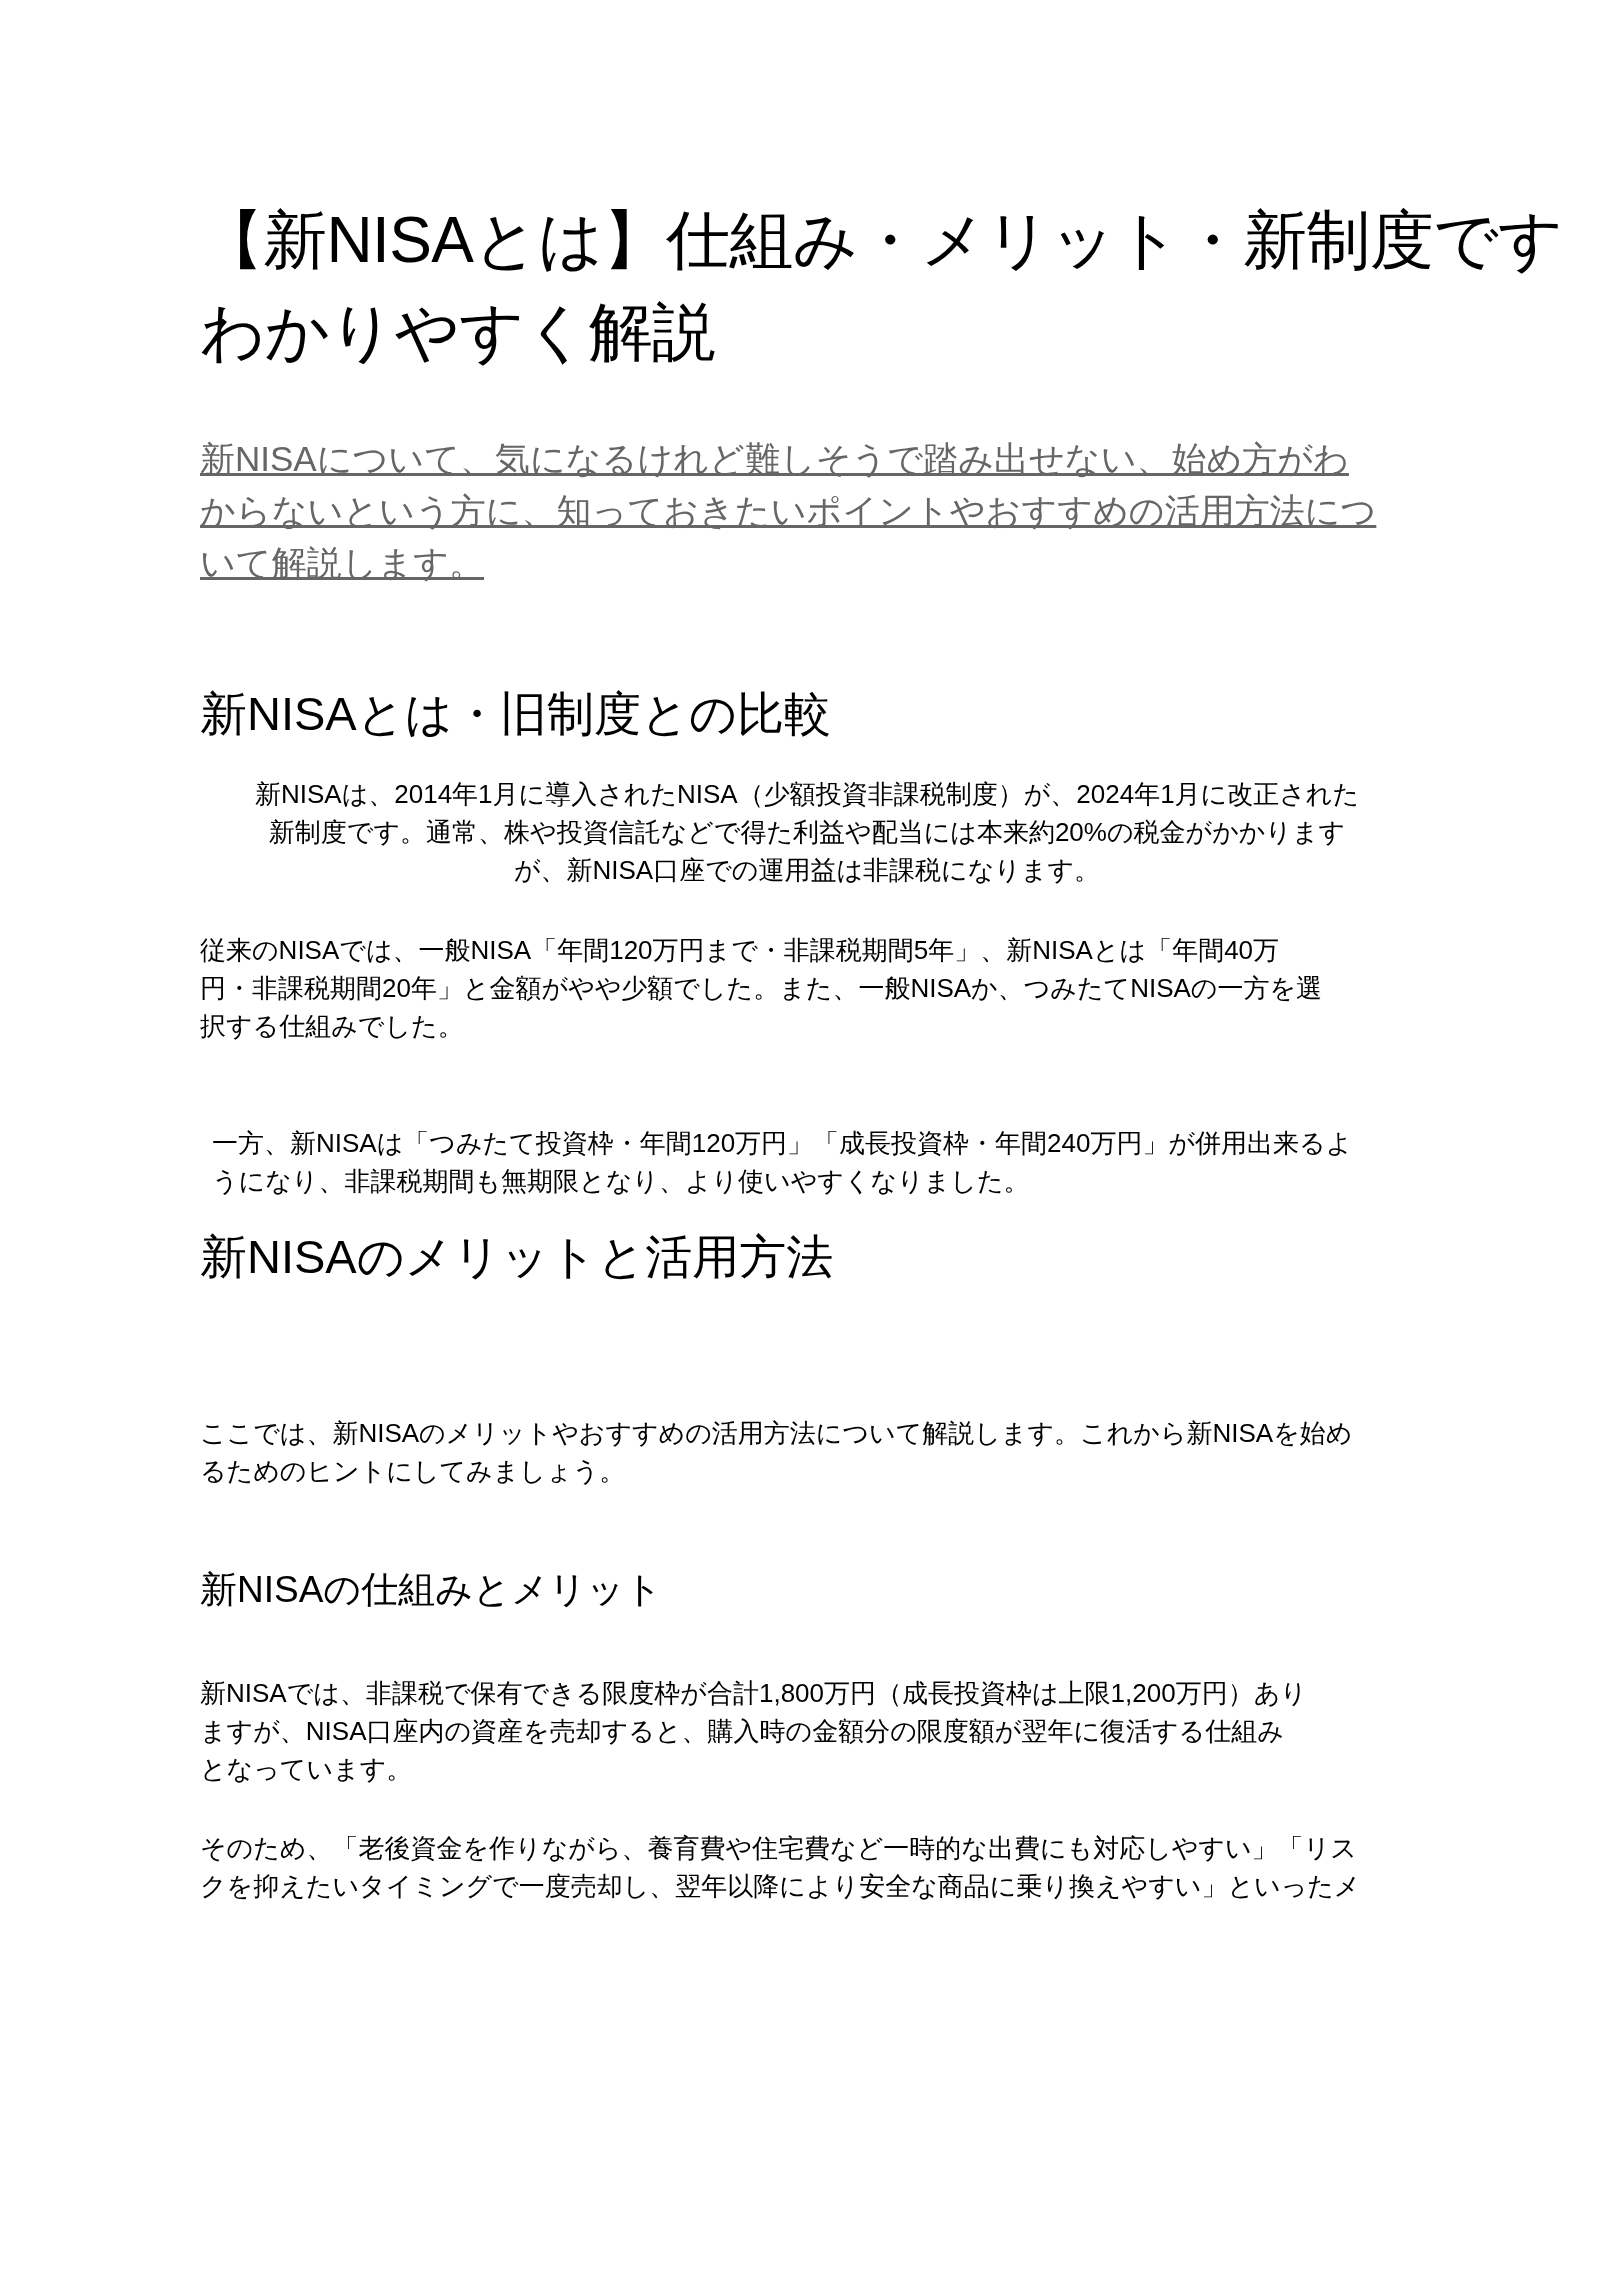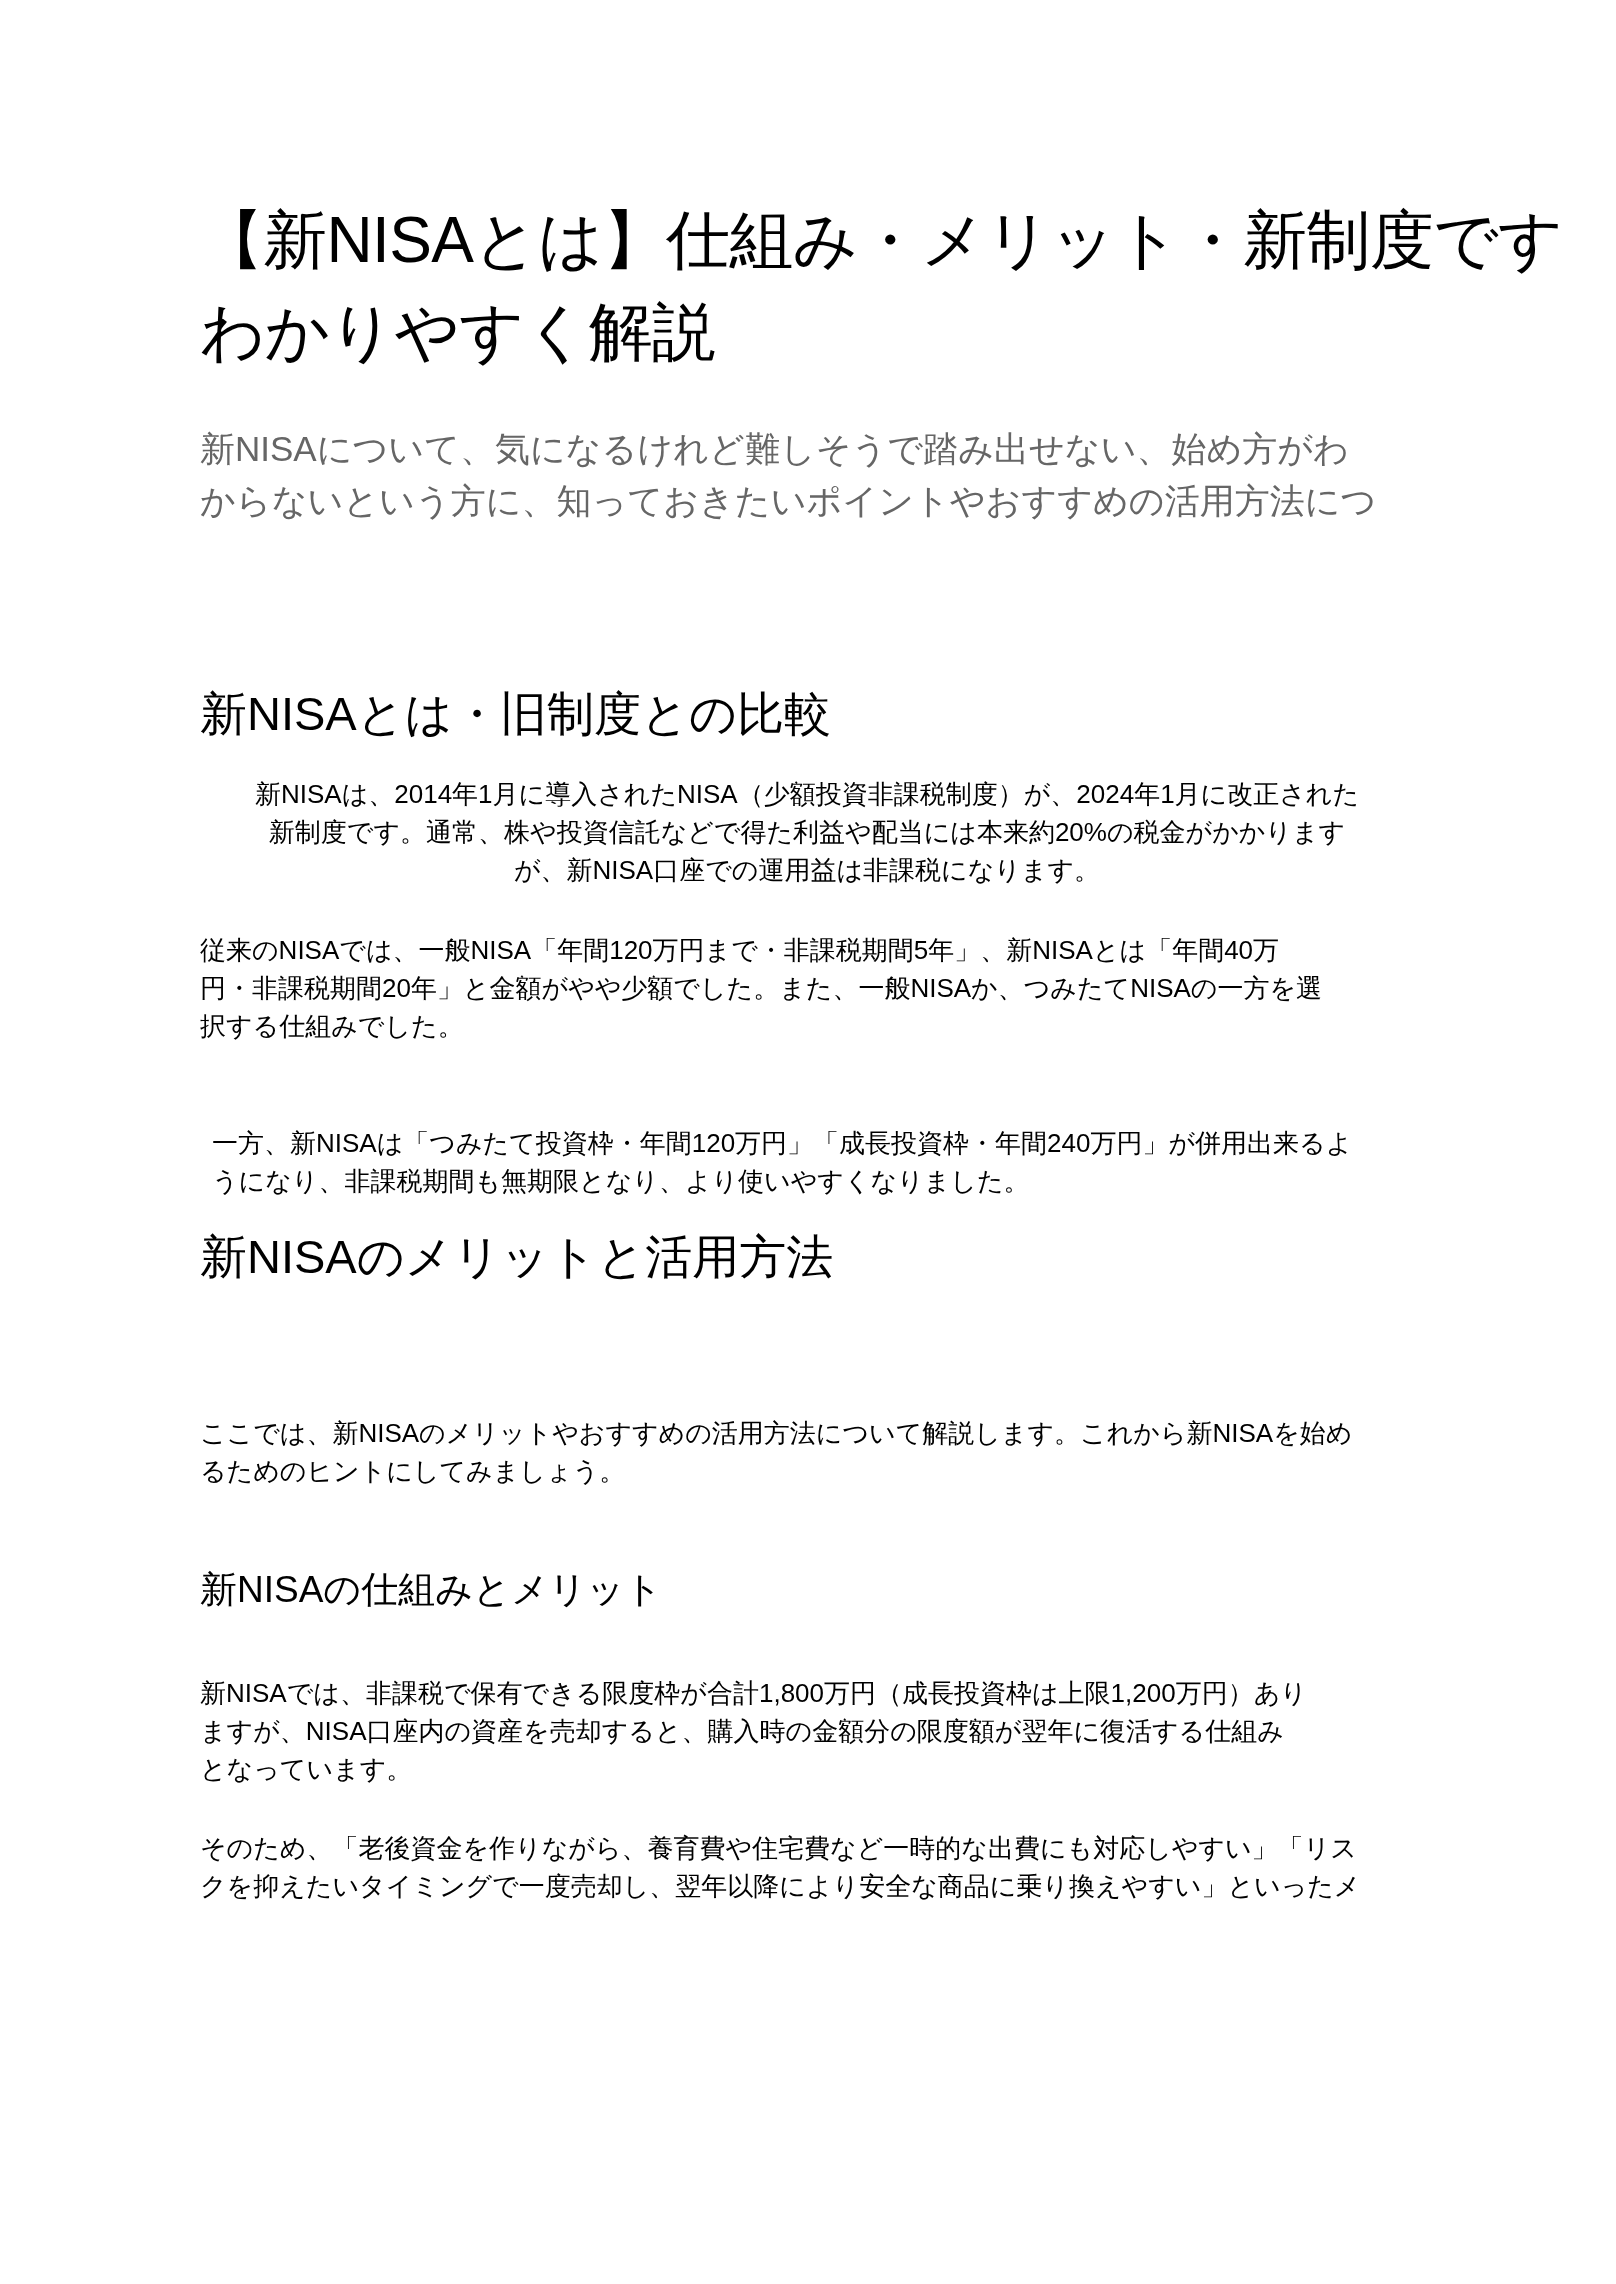--- a/index.html
+++ b/index.html
@@ -25,25 +25,26 @@
     }
     .title {
       top: 194px;
       font-size: 64px;
       line-height: 92px;
       font-weight: normal;
       letter-spacing: -0.7px;
     }
     .title .line { display: block; white-space: nowrap; }
     .lead {
-      top: 423px;
+      top: 433px;
       font-size: 35px;
       line-height: 52px;
       color: #666666;
       font-weight: normal;
+      text-decoration: underline;
     }
     .lead .line { display: block; white-space: nowrap; }
     .h2 {
       font-size: 47px;
       line-height: 67px;
       font-weight: normal;
       white-space: nowrap;
     }
     .h3 {
       font-size: 37px;
@@ -62,20 +63,21 @@
 <body>
 
 <h1 class="block title">
   <span class="line">【新NISAとは】仕組み・メリット・新制度です</span>
   <span class="line">わかりやすく解説</span>
 </h1>
 
 <p class="block lead">
   <span class="line">新NISAについて、気になるけれど難しそうで踏み出せない、始め方がわ</span>
   <span class="line">からないという方に、知っておきたいポイントやおすすめの活用方法につ</span>
+  <span class="line">いて解説します。</span>
 </p>
 
 <h2 class="block h2" style="top: 680px;">新NISAとは・旧制度との比較</h2>
 
 <p class="block p" style="top: 775px; text-align: center;">
   <span class="line">新NISAは、2014年1月に導入されたNISA（少額投資非課税制度）が、2024年1月に改正された</span>
   <span class="line">新制度です。通常、株や投資信託などで得た利益や配当には本来約20%の税金がかかります</span>
   <span class="line">が、新NISA口座での運用益は非課税になります。</span>
 </p>
 

